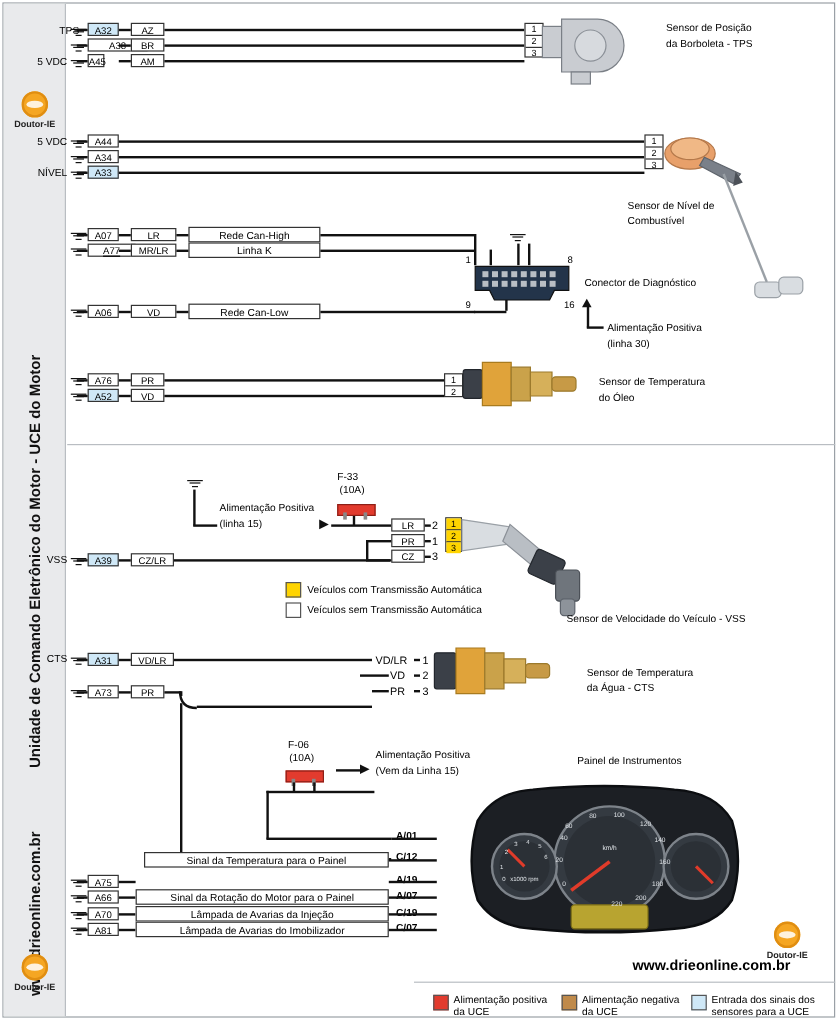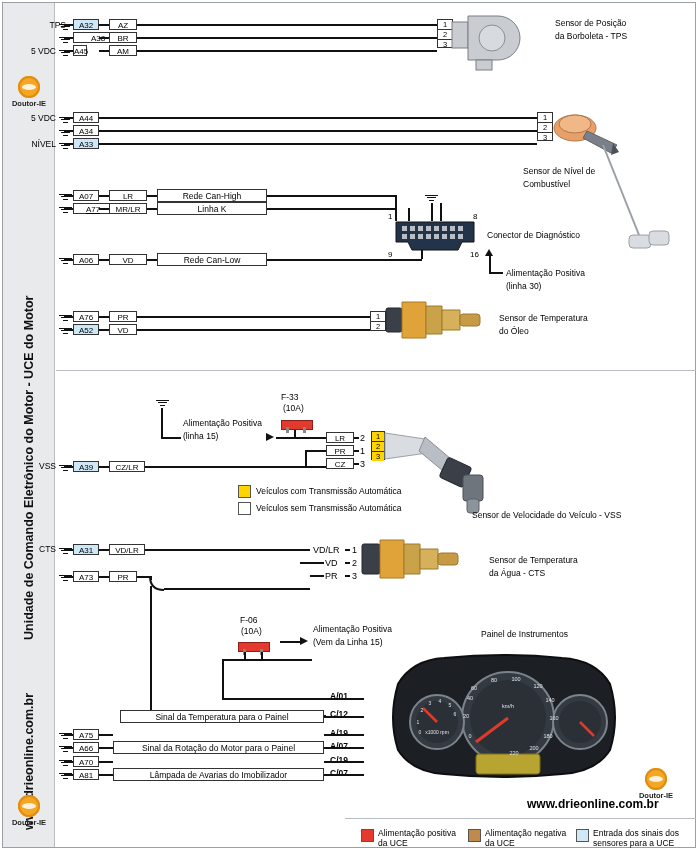--- a/index.html
+++ b/index.html
@@ -577,20 +577,21 @@
   <div class="hb" style="left:64px;top:734px;width:9px;"></div>
   <div class="hb" style="left:64px;top:747px;width:9px;"></div>
   <div class="hb" style="left:64px;top:761px;width:9px;"></div>
   <div class="hb" style="left:64px;top:774px;width:9px;"></div>
   <div class="hb" style="left:99px;top:734px;width:14px;"></div>
   <div class="hb" style="left:99px;top:747px;width:14px;"></div>
   <div class="hb" style="left:99px;top:761px;width:14px;"></div>
   <div class="hb" style="left:99px;top:774px;width:14px;"></div>
 
   <div class="wbox" style="left:113px;top:741px;width:211px;">Sinal da Rotação do Motor para o Painel</div>
+  <div class="wbox" style="left:113px;top:755px;width:211px;">Lâmpada de Avarias da Injeção</div>
   <div class="wbox" style="left:113px;top:768px;width:211px;">Lâmpada de Avarias do Imobilizador</div>
 
   <div class="txt" style="left:330px;top:728px;font-size:8.5px;font-weight:bold;">A/19</div>
   <div class="txt" style="left:330px;top:741px;font-size:8.5px;font-weight:bold;">A/07</div>
   <div class="txt" style="left:330px;top:755px;font-size:8.5px;font-weight:bold;">C/19</div>
   <div class="txt" style="left:330px;top:768px;font-size:8.5px;font-weight:bold;">C/07</div>
   <div class="hb" style="left:324px;top:734px;width:40px;"></div>
   <div class="hb" style="left:324px;top:747px;width:40px;"></div>
   <div class="hb" style="left:324px;top:761px;width:40px;"></div>
   <div class="hb" style="left:324px;top:774px;width:40px;"></div>

